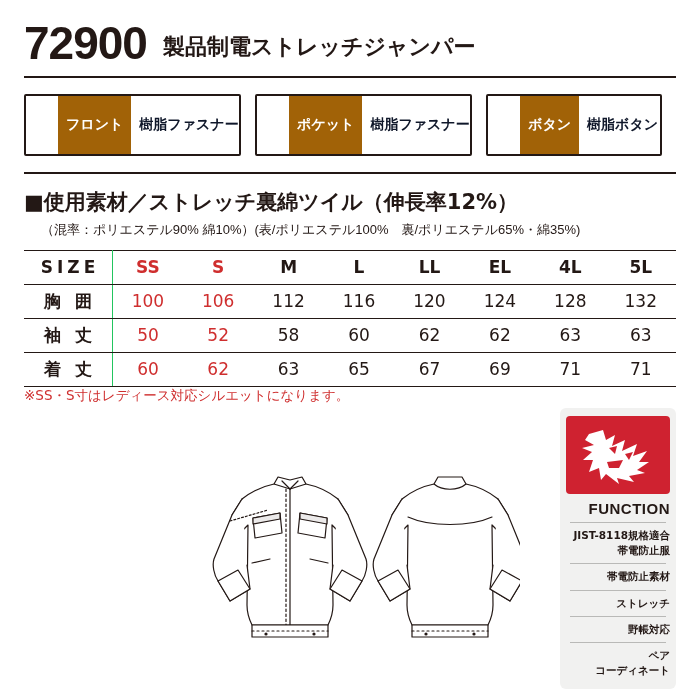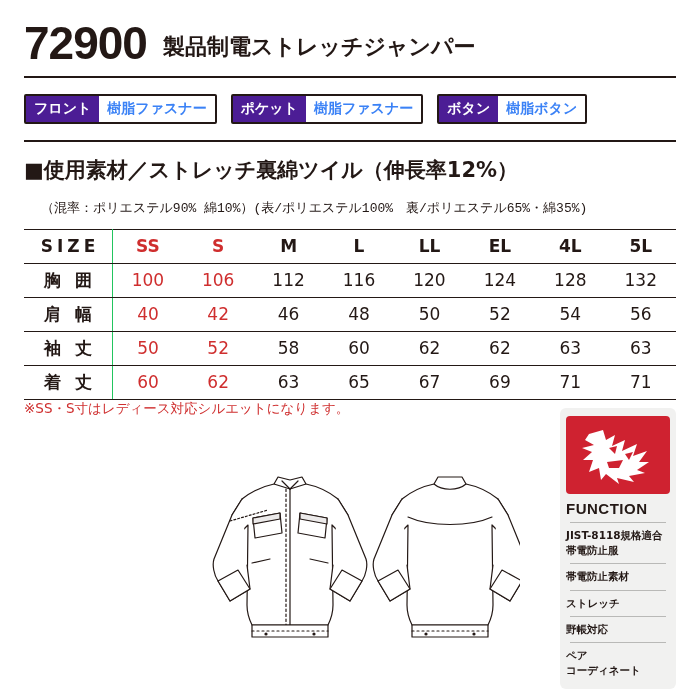--- a/index.html
+++ b/index.html
@@ -48,54 +48,55 @@
   }
   .tagpair{
     display:flex;
     align-items:stretch;
     border:2px solid #231815;
     margin-right:14px;
     border-radius:2px;
     overflow:hidden;
   }
   .tagpair .k{
-    background:#4c1d95;
+    background:#a16207;
     color:#ffffff;
     font-size:14px;
     font-weight:bold;
     padding:4px 8px;
     display:flex;align-items:center;
     font-family:"DejaVu Sans","Liberation Sans",sans-serif;
     white-space:nowrap;
+    margin-left:32px;
   }
   .tagpair .v{
     background:#ffffff;
-    color:#3b82f6;
+    color:#0f172a;
     font-size:14px;
     font-weight:bold;
-    padding:4px 8px;
+    padding:20px 8px;
     display:flex;align-items:center;
     font-family:"DejaVu Sans","Liberation Sans",sans-serif;
     white-space:nowrap;
   }
   
   .material{
     margin-top:14px;
   }
   .material .m1{
     font-size:21px;
     font-weight:bold;
     font-family:"DejaVu Sans","Liberation Sans",sans-serif;
     line-height:1.4;
   }
   .material .m2{
     font-size:13px;
-    font-family:Liberation Mono, monospace;
+    font-family:Liberation Sans, sans-serif;
     line-height:1.5;
-    margin-top:14px;
+    margin-top:3px;
     padding-left:17px;
   }
   
   table.sizes{
     width:100%;
     border-collapse:collapse;
     margin-top:10px;
     table-layout:fixed;
   }
   table.sizes td,table.sizes th{
@@ -135,21 +136,21 @@
   
   .func{
     position:absolute;
     right:24px;
     top:408px;
     width:116px;
     background:#f1f1f0;
     border-radius:6px;
     padding:8px 6px 10px 6px;
     box-sizing:border-box;
-    text-align:left;
+    text-align:right;
   }
   .func .shield{
     width:104px;height:78px;
     margin:0 auto;
     background:#cf2230;
     border-radius:4px;
     position:relative;
     display:flex;align-items:center;justify-content:center;
   }
   .func .ftitle{
@@ -220,31 +221,20 @@
         <td class="hl">100</td>
         <td class="hl">106</td>
         <td>112</td>
         <td>116</td>
         <td>120</td>
         <td>124</td>
         <td>128</td>
         <td>132</td>
       </tr>
       <tr>
-        <td>肩 幅</td>
-        <td class="hl">40</td>
-        <td class="hl">42</td>
-        <td>46</td>
-        <td>48</td>
-        <td>50</td>
-        <td>52</td>
-        <td>54</td>
-        <td>56</td>
-      </tr>
-      <tr>
         <td>袖 丈</td>
         <td class="hl">50</td>
         <td class="hl">52</td>
         <td>58</td>
         <td>60</td>
         <td>62</td>
         <td>62</td>
         <td>63</td>
         <td>63</td>
       </tr>

